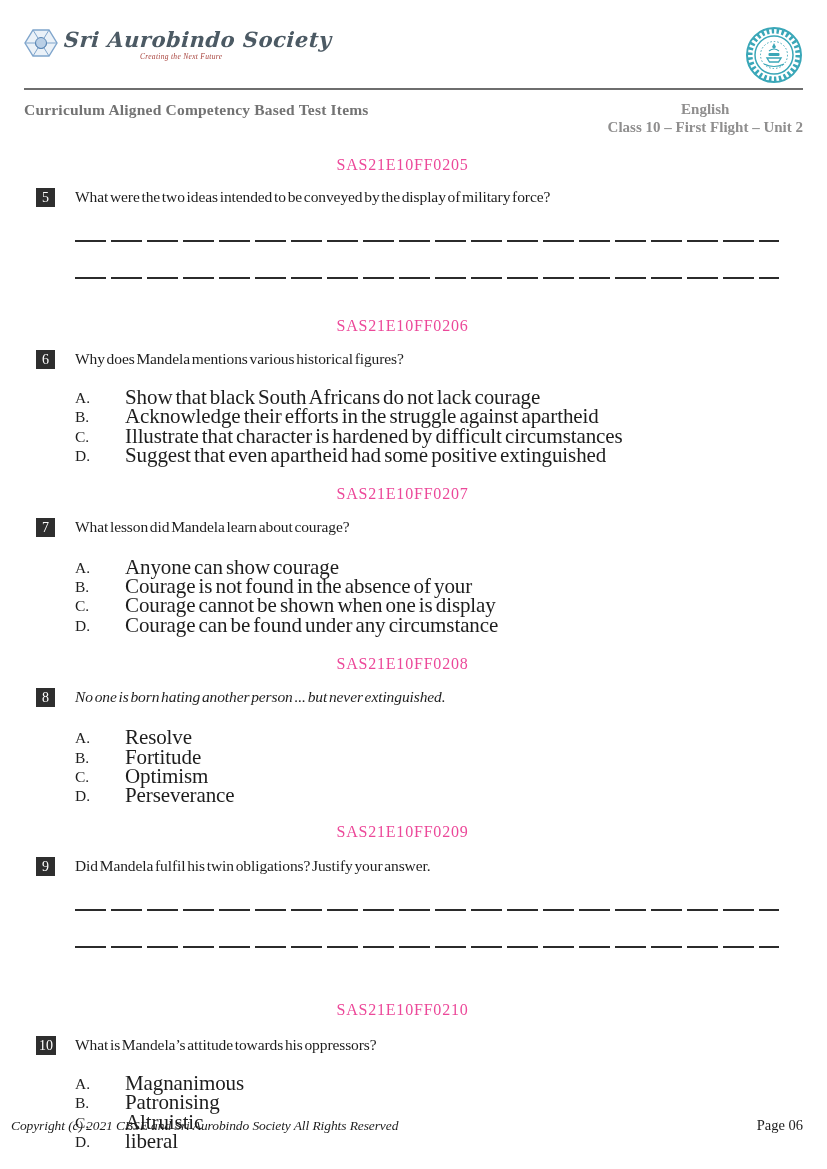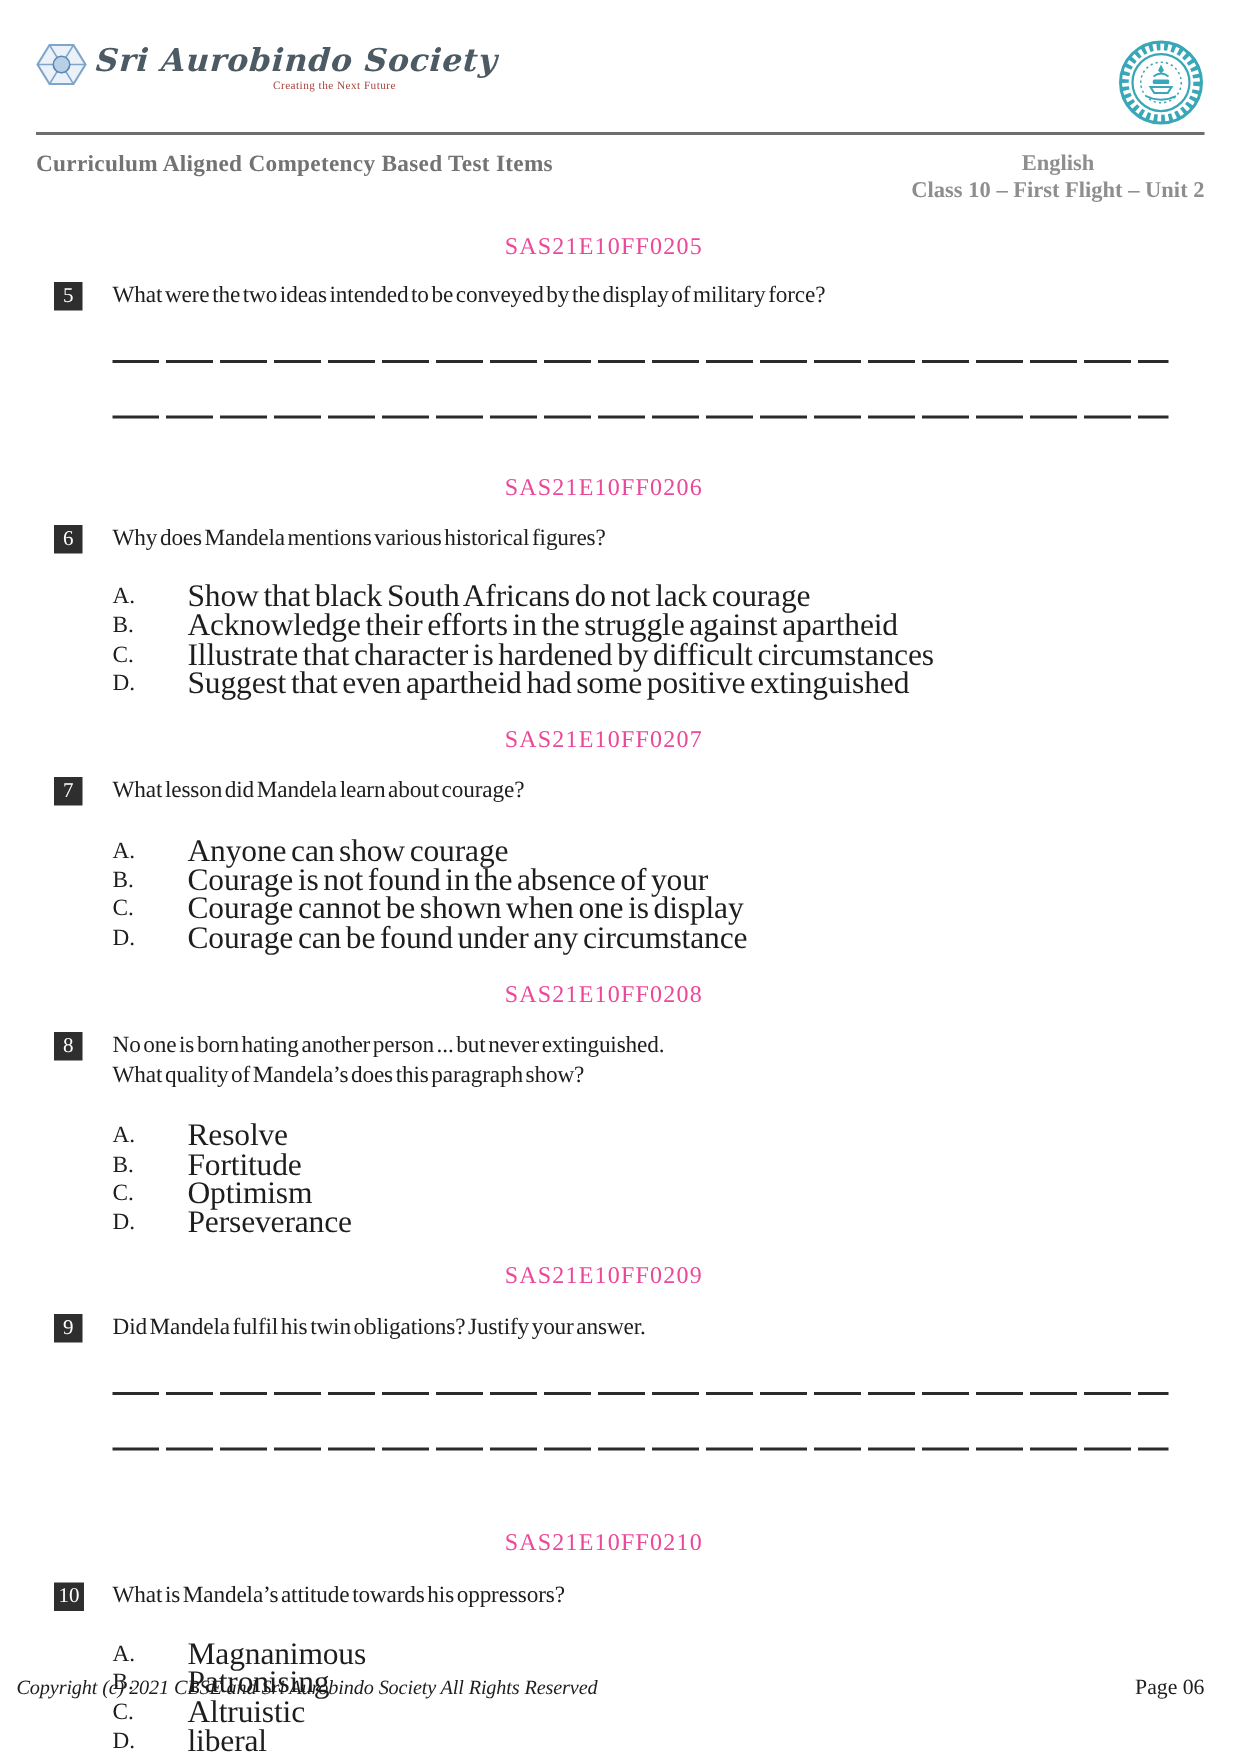--- a/index.html
+++ b/index.html
@@ -17,22 +17,22 @@
   .header-top{display:flex;justify-content:space-between;align-items:flex-start;padding-top:28px;height:54px;}
   .brand{display:flex;align-items:flex-start;gap:6px;}
   .brand-text-wrap{display:flex;flex-direction:column;}
   .brand-name{
     font-family:"DejaVu Serif", serif;
     font-style:italic;font-weight:bold;
     font-size:21px;line-height:24px;color:#4c5a64;letter-spacing:.5px;
     transform:skewX(-4deg);
   }
   .brand-tagline{
-    font-size:7.5px;color:#a8433d;
-    margin-left:118px;margin-top:0px;letter-spacing:.3px;
+    font-size:7.5px;font-style:italic;color:#a8433d;
+    margin-left:76px;margin-top:0px;letter-spacing:.3px;
   }
   .cbse-wrap{margin-top:-2px;}
   .rule{border:none;border-top:2px solid #6e6e6e;margin:6px 0 0 0;}
   .title-row{display:flex;justify-content:space-between;align-items:flex-start;margin-top:11px;}
   .doc-title{font-weight:bold;color:#737373;font-size:15.5px;letter-spacing:.2px;}
   .title-right{text-align:center;font-weight:bold;color:#8f8e8e;font-size:15px;line-height:17.5px;}
   
   .qcode{
     text-align:center;color:#ec4899;font-size:16px;letter-spacing:.8px;
     padding-right:22px;line-height:18px;
@@ -41,21 +41,21 @@
   .q-badge-col{width:51px;box-sizing:border-box;padding-left:12px;flex:none;padding-top:1px;}
   .q-badge{
     display:inline-flex;justify-content:center;align-items:center;
     min-width:13px;height:19px;padding:0 3px;
     background:#2e2e2e;color:#ffffff;font-size:14px;line-height:19px;
   }
   .q-text{
     font-size:15.5px;line-height:19.5px;color:#1d1d1d;
     word-spacing:-2px;letter-spacing:-.1px;flex:1;padding-right:20px;
   }
-  .q-quote{}
+  .q-quote{font-style:italic;}
   .opt-row{display:flex;margin-left:51px;line-height:19.4px;}
   .opt-letter{width:50px;flex:none;font-size:15.5px;color:#1d1d1d;}
   .opt-text{font-size:21px;color:#1d1d1d;word-spacing:-2px;letter-spacing:-.1px;}
   .answer-line{
     margin-left:51px;width:704px;height:2px;
     background:repeating-linear-gradient(90deg,#2b2b2b 0 31px,transparent 31px 36px);
   }
   
   .mt13{margin-top:13px}.mt14{margin-top:14px}.mt15{margin-top:15px}.mt16{margin-top:16px}
   .mt17{margin-top:17px}.mt19{margin-top:19px}.mt20{margin-top:20px}.mt21{margin-top:21px}
@@ -169,21 +169,20 @@
       <span class="opt-letter">D.</span>
       <span class="opt-text">Courage can be found under any circumstance</span>
     </div>
   </div>
 
   <div class="qcode mt20">SAS21E10FF0208</div>
   <div class="q-row mt14">
     <div class="q-badge-col"><span class="q-badge">8</span></div>
     <div class="q-text">
       <div class="q-quote">No one is born hating another person ... but never extinguished.</div>
-      <div>What quality of Mandela’s does this paragraph show?</div>
     </div>
   </div>
   <div class="mt21">
     <div class="opt-row">
       <span class="opt-letter">A.</span>
       <span class="opt-text">Resolve</span>
     </div>
     <div class="opt-row">
       <span class="opt-letter">B.</span>
       <span class="opt-text">Fortitude</span>

